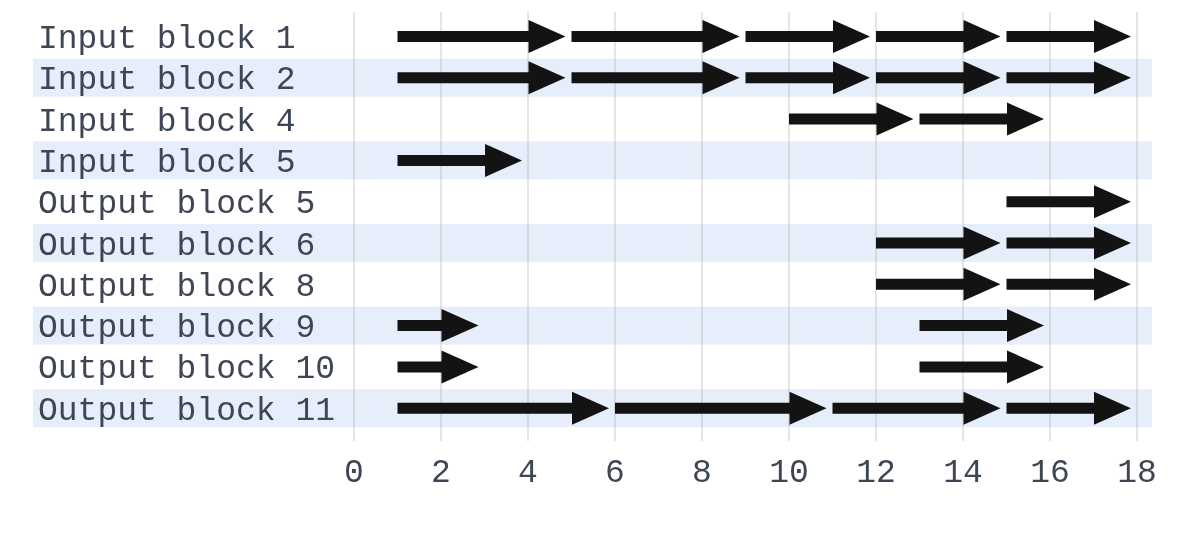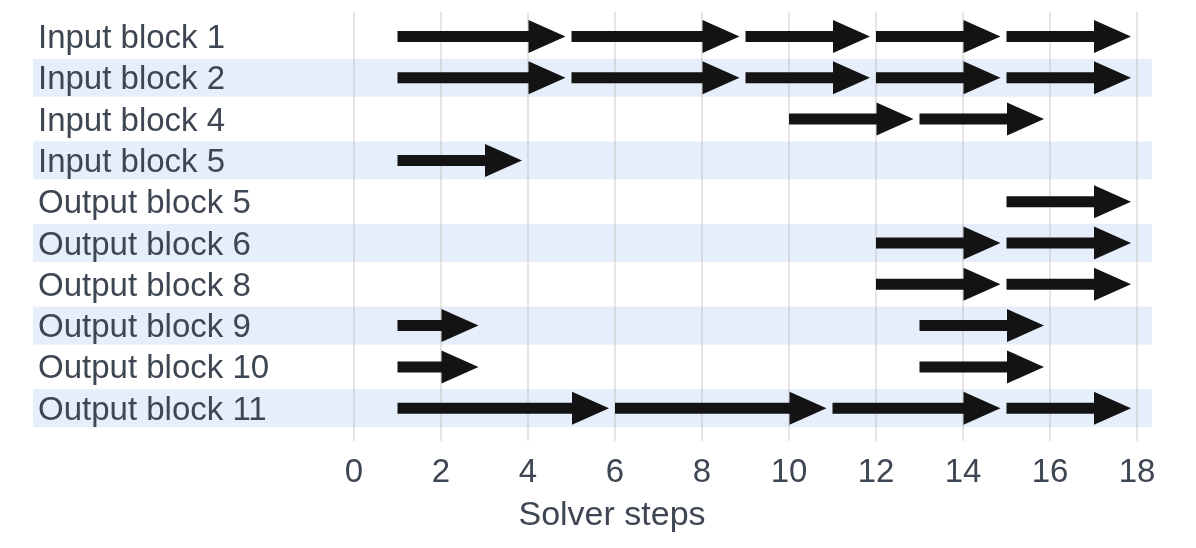--- a/index.html
+++ b/index.html
@@ -1,21 +1,21 @@
 <!DOCTYPE html>
 <html><head>
 <meta charset="utf-8">
 <style>
   html, body { margin: 0; padding: 0; background: #ffffff; }
   .figure {
     position: relative;
     width: 1196px;
     height: 548px;
     background: #ffffff;
-    font-family: Liberation Sans, sans-serif;
+    font-family: Liberation Mono, monospace;
     overflow: hidden;
   }
   #chart-svg { position: absolute; left: 0; top: 0; }
   .axis-label {
     position: absolute;
     transform: translateX(-50%);
     font-size: 34px;
     color: #3e4653;
     white-space: nowrap;
   }
@@ -82,14 +82,13 @@
       <text x="441" y="482" text-anchor="middle" font-size="33" fill="#3e4653">2</text>
       <text x="528" y="482" text-anchor="middle" font-size="33" fill="#3e4653">4</text>
       <text x="615" y="482" text-anchor="middle" font-size="33" fill="#3e4653">6</text>
       <text x="702" y="482" text-anchor="middle" font-size="33" fill="#3e4653">8</text>
       <text x="789" y="482" text-anchor="middle" font-size="33" fill="#3e4653">10</text>
       <text x="876" y="482" text-anchor="middle" font-size="33" fill="#3e4653">12</text>
       <text x="963" y="482" text-anchor="middle" font-size="33" fill="#3e4653">14</text>
       <text x="1050" y="482" text-anchor="middle" font-size="33" fill="#3e4653">16</text>
       <text x="1137" y="482" text-anchor="middle" font-size="33" fill="#3e4653">18</text>
     </svg>
-  <div class="axis-label xlabel">Solver steps</div>
 </div>
 
 </body></html>

